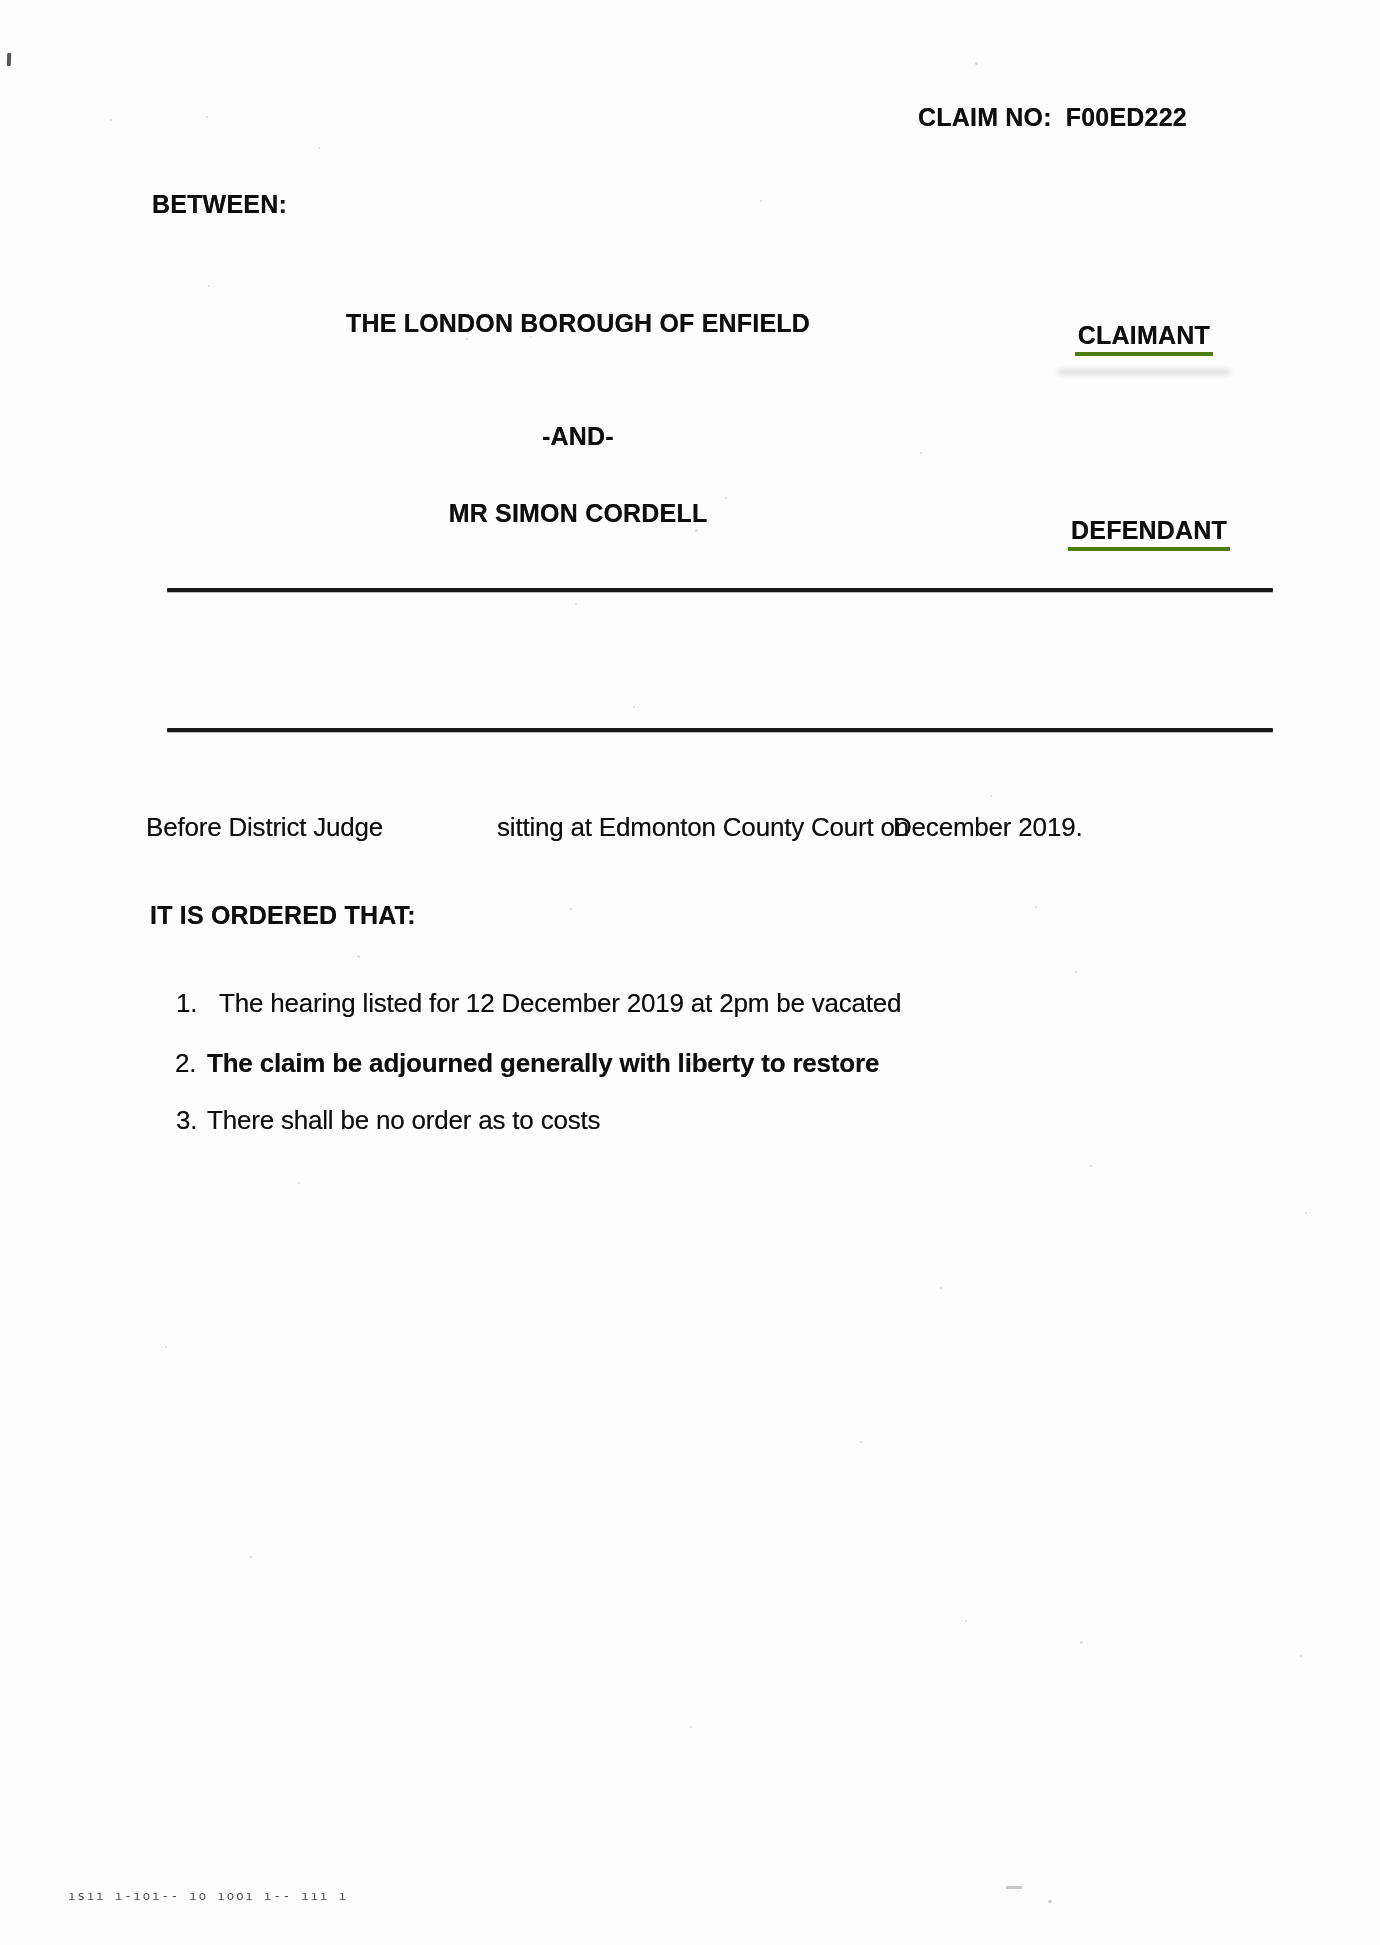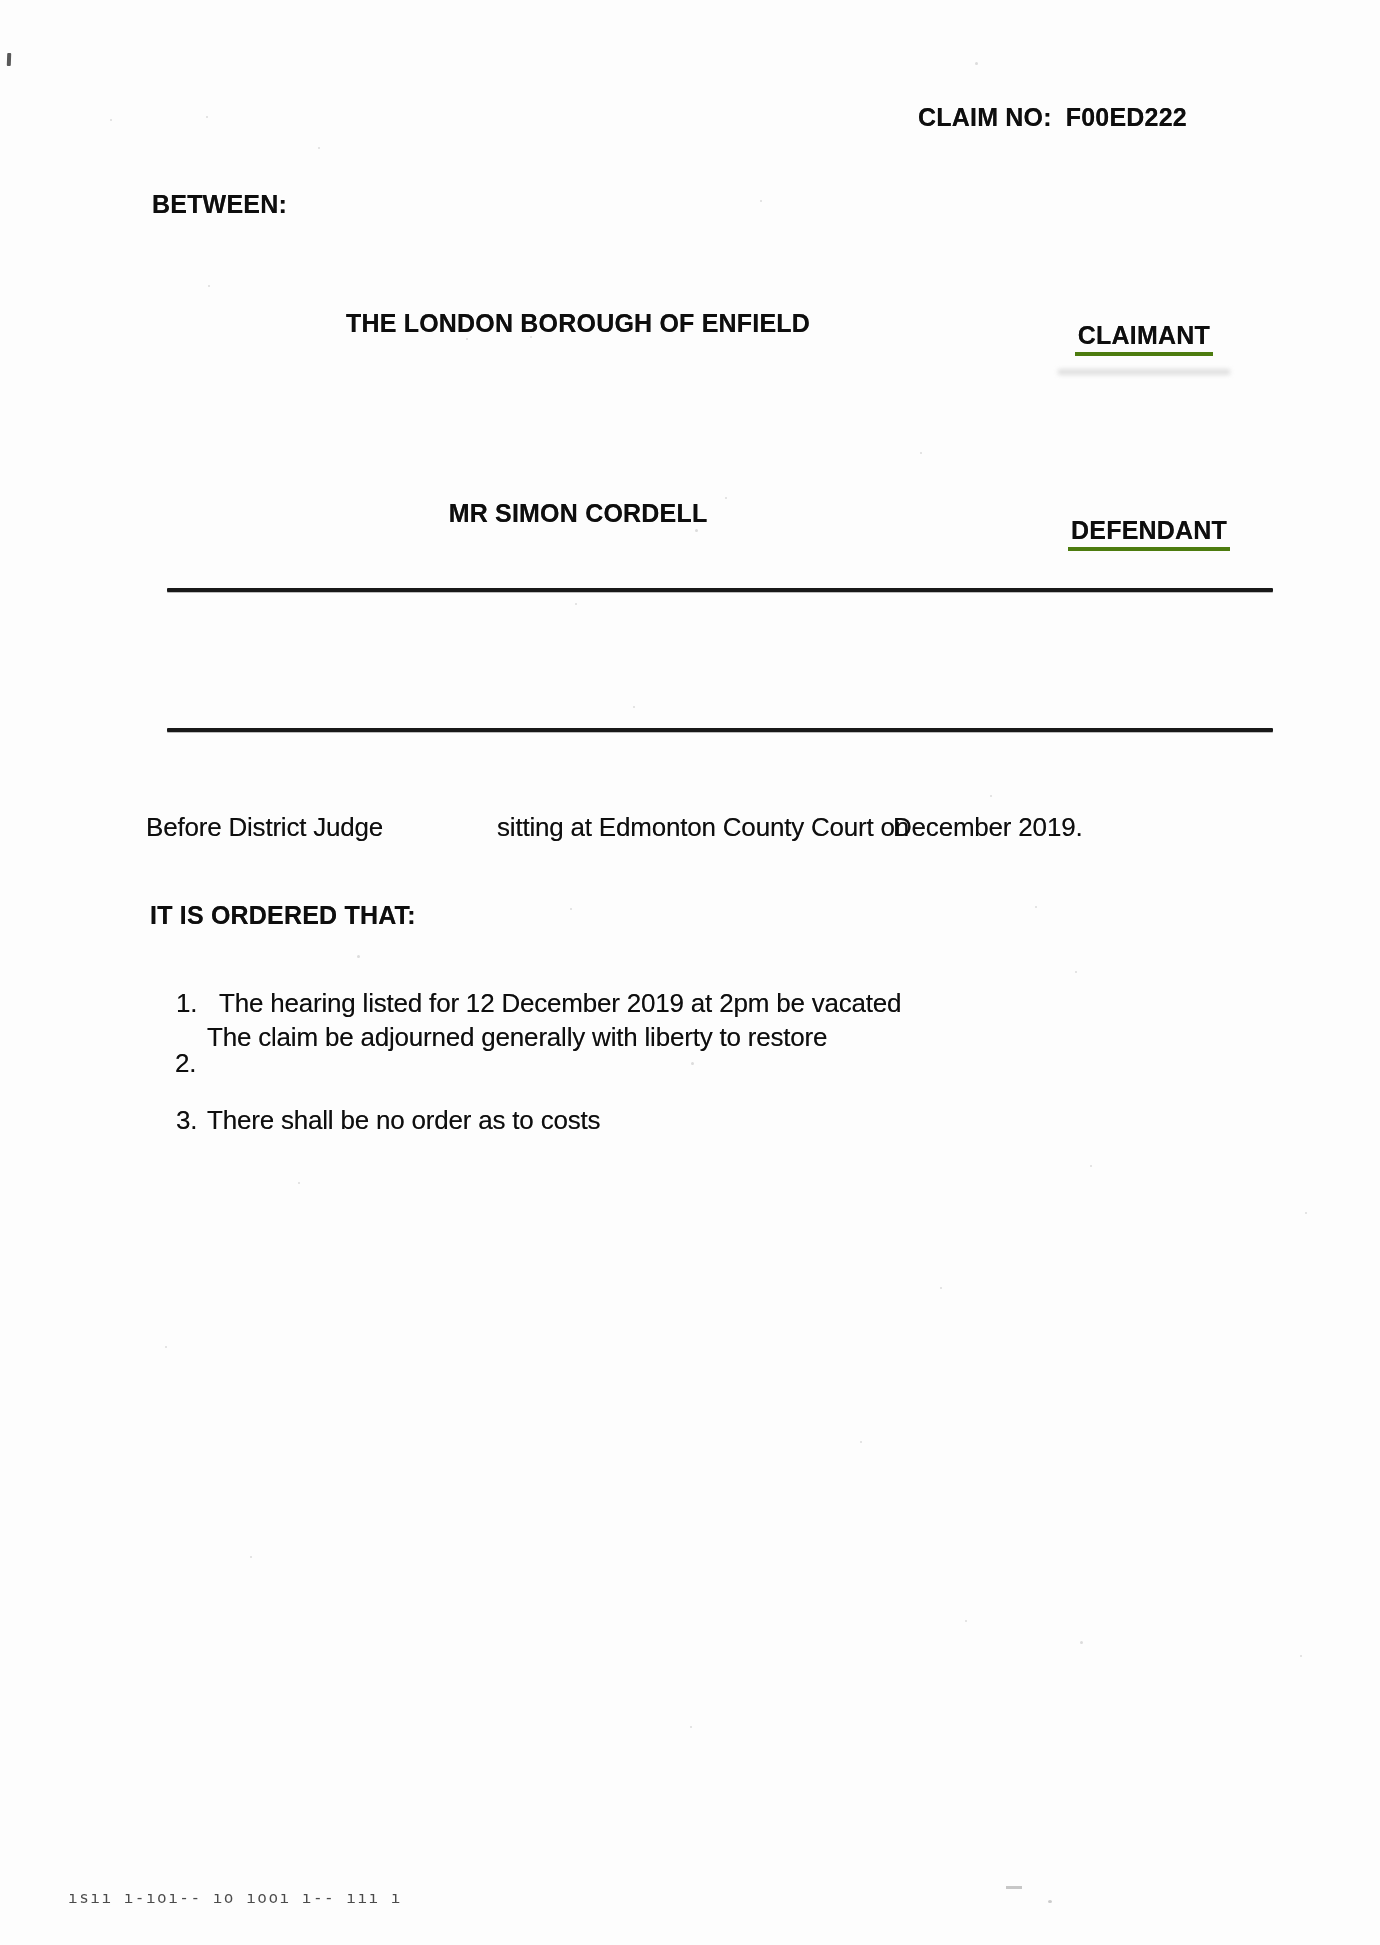--- a/index.html
+++ b/index.html
@@ -28,21 +28,21 @@
   }
   .smudge{
     position:absolute;background:#c8c8c8;filter:blur(2px);opacity:.55;
   }
   .tick{
     position:absolute;left:7px;top:53px;width:4px;height:13px;
     background:#3c3c3c;opacity:.85;transform:rotate(2deg);border-radius:1px;
   }
   .footer-noise{
     position:absolute;left:68px;top:1888px;width:300px;
-    font-size:16px;letter-spacing:1.5px;color:#1f1f1f;
+    font-size:13px;letter-spacing:1.5px;color:#1f1f1f;
     filter:blur(.7px);opacity:.8;white-space:nowrap;
     font-family:"DejaVu Sans Mono",monospace;
   }
   .mark-dash{
     position:absolute;left:1006px;top:1886px;width:16px;height:3px;
     background:#9a9a9a;opacity:.55;
   }
   .mark-dot{
     position:absolute;left:1048px;top:1900px;width:4px;height:3px;
     background:#9a9a9a;opacity:.5;border-radius:50%;
@@ -63,20 +63,21 @@
 
   <div class="abs b h25" style="left:152px;top:190px;">BETWEEN:</div>
 
   <div class="abs b h25 center-col" style="top:265px;">THE LONDON BOROUGH OF ENFIELD</div>
 
   <div class="abs b h25" style="right:167px;top:321px;">
     <span class="role">CLAIMANT</span>
   </div>
   <div class="smudge" style="left:1058px;top:369px;width:172px;height:6px;"></div>
 
+  <div class="abs b h25 center-col" style="top:378px;">-AND-</div>
 
   <div class="abs b h25 center-col" style="top:455px;">MR SIMON CORDELL</div>
 
   <div class="abs b h25" style="right:150px;top:516px;">
     <span class="role">DEFENDANT</span>
   </div>
 
   <div class="rule" style="top:588px;"></div>
 
 
@@ -90,21 +91,21 @@
 
   <div class="abs b h25" style="left:150px;top:901px;">IT IS ORDERED THAT:</div>
 
   <div>
     <div>
       <span class="abs body-txt" style="left:176px;top:988px;">1.</span>
       <span class="abs body-txt" style="left:219px;top:988px;">The hearing listed for 12 December 2019 at 2pm be vacated</span>
     </div>
     <div>
       <span class="abs body-txt" style="left:175px;top:1048px;">2.</span>
-      <span class="abs body-txt" style="left:207px;top:1022px;">The claim be adjourned generally with liberty to restore</span>
+      <span class="abs body-txt" style="left:207px;top:1048px;font-weight:bold;">The claim be adjourned generally with liberty to restore</span>
     </div>
     <div>
       <span class="abs body-txt" style="left:176px;top:1105px;">3.</span>
       <span class="abs body-txt" style="left:207px;top:1105px;">There shall be no order as to costs</span>
     </div>
   </div>
 
   <div class="footer-noise">ısıı ı-ıoı-- ıo ıooı ı-- ııı  ı</div>
   <div class="mark-dash"></div>
   <div class="mark-dot"></div>

